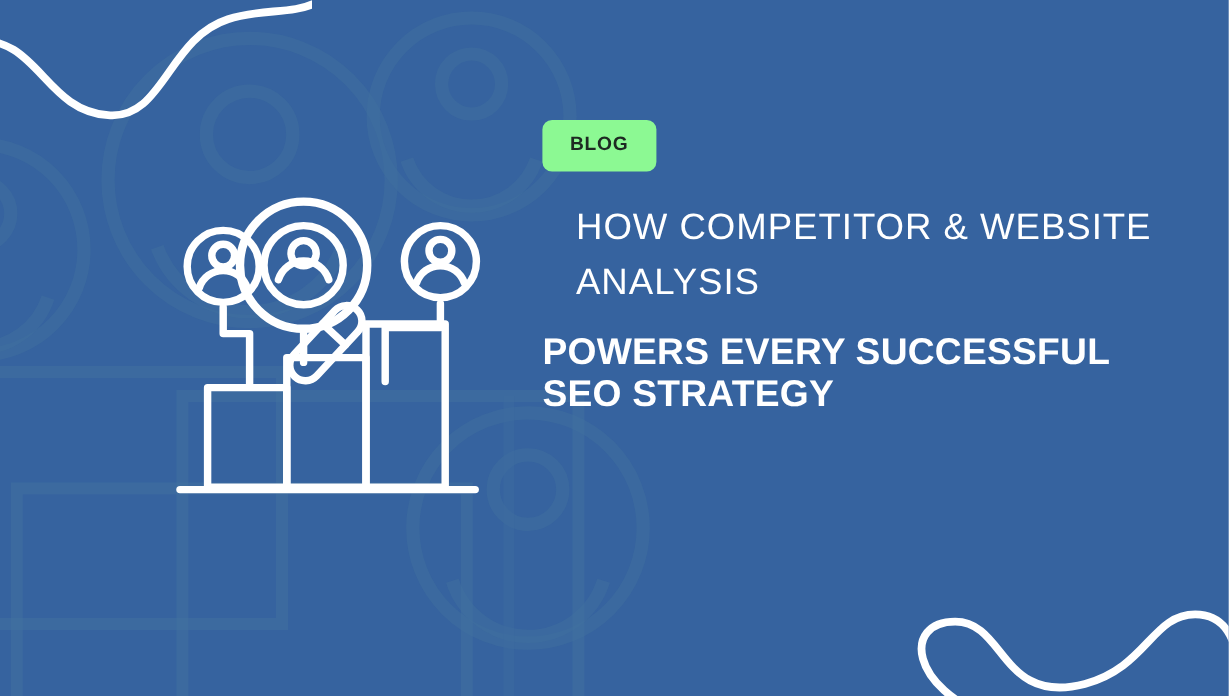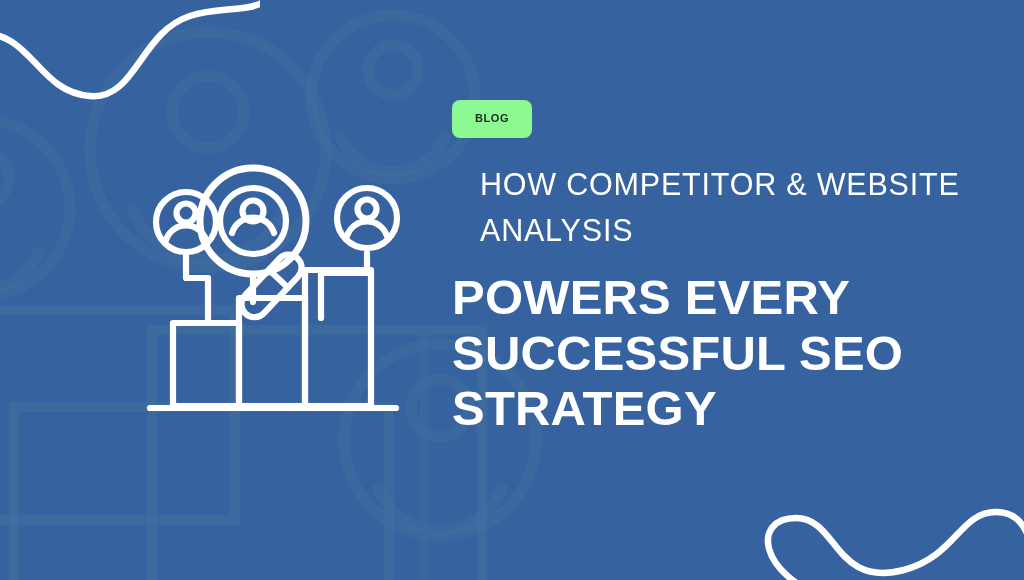--- a/index.html
+++ b/index.html
@@ -41,41 +41,41 @@
   
   #text-col {
     position:absolute;
     left:452px; top:100px;
     width:520px;
   }
   #blog-badge {
     display:inline-block;
     background:#8cf993;
     color:#1e2a22;
-    font-size:11px;
+    font-size:16px;
     font-weight:700;
     letter-spacing:0.6px;
     padding:13px 23px 14px;
     border-radius:8px;
     line-height:1;
   }
   #subtitle {
     margin-top:23px;
     color:#ffffff;
     font-size:30.5px;
     font-weight:400;
     letter-spacing:0.8px;
     line-height:1.52;
     max-width:505px;
     margin-left:28px;
   }
   #headline {
     margin-top:16px;
     color:#ffffff;
-    font-size:49px;
+    font-size:31px;
     font-weight:800;
     letter-spacing:0.2px;
     line-height:1.14;
     max-width:480px;
   }
 </style>
 </head>
 <body>
 
 <div id="banner">

